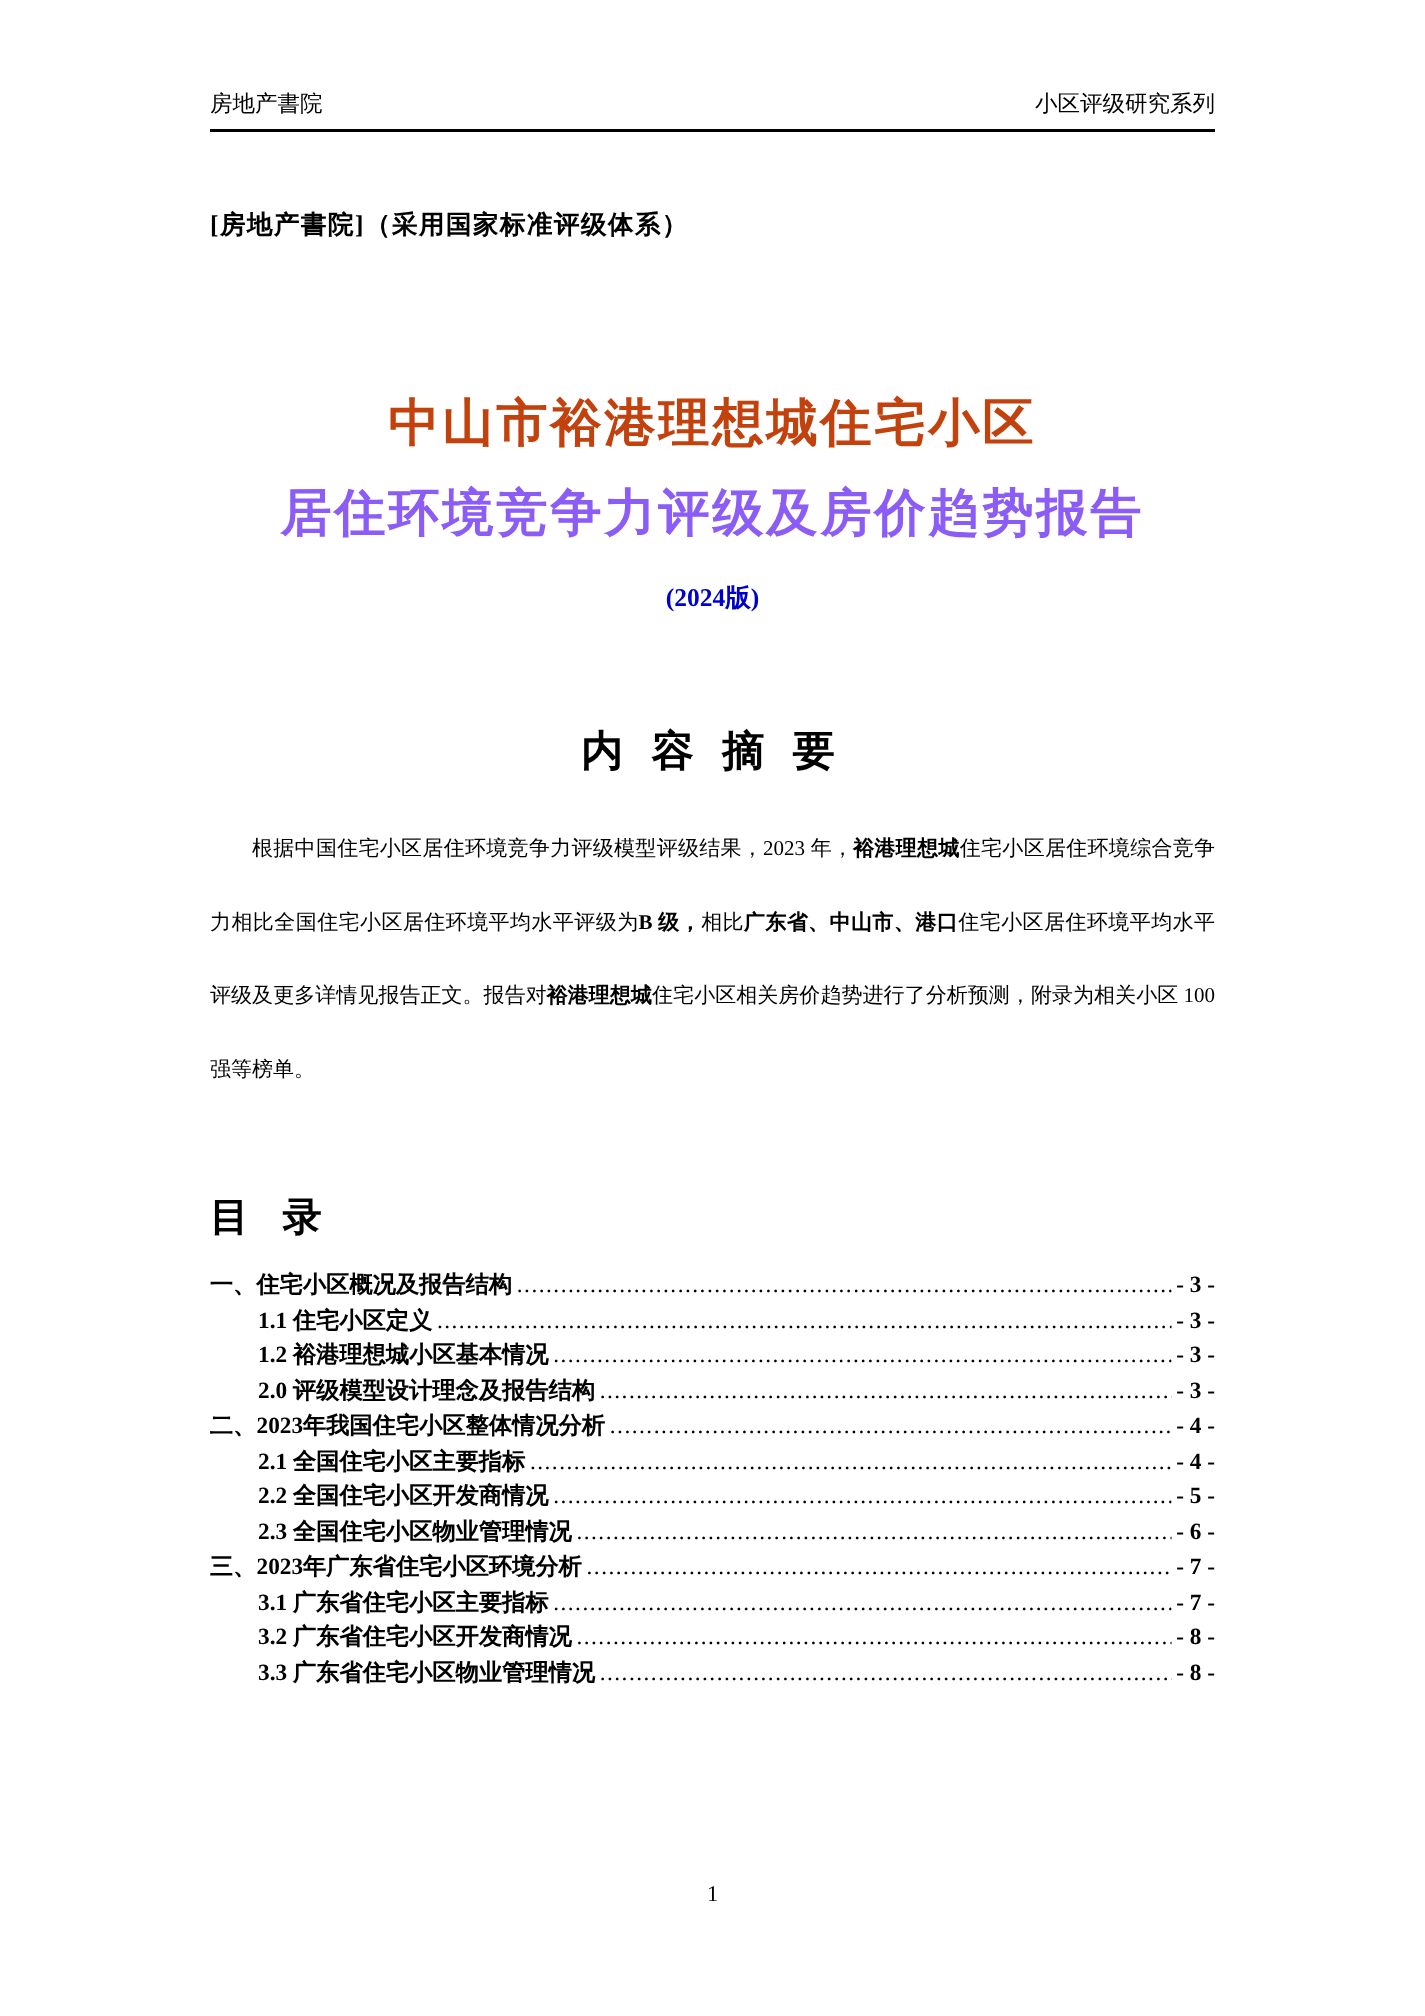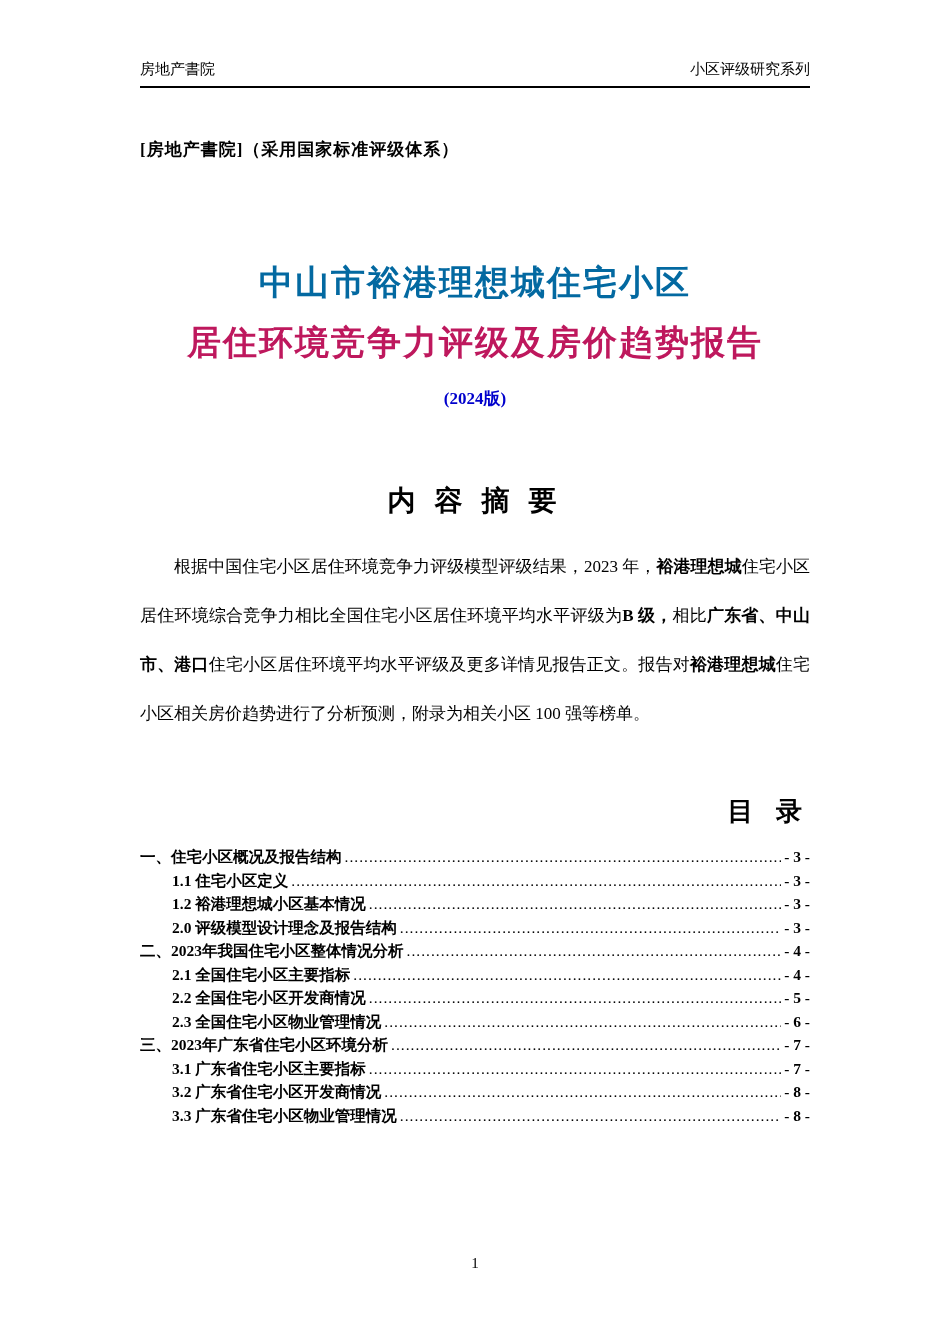--- a/index.html
+++ b/index.html
@@ -54,31 +54,31 @@
   
   .summary-heading {
     margin: 72px 0 0 0;
     text-align: center;
     font-size: 28px;
     font-weight: 700;
     letter-spacing: 6px;
   }
   .summary-paragraph {
     margin: 22px 0 0 0;
-    font-size: 17px;
+    font-size: 14px;
     line-height: 49px;
     text-align: justify;
     text-indent: 2em;
     word-break: break-all;
   }
   .summary-paragraph .bold { font-weight: 700; }
   
   .toc-heading {
     margin: 56px 0 0 0;
-    text-align: right;
+    text-align: left;
     font-size: 26px;
     font-weight: 700;
     letter-spacing: 8px;
   }
   .toc-list {
     margin-top: 16px;
     font-size: 15.5px;
     font-weight: 700;
   }
   .toc-row {
@@ -116,22 +116,22 @@
 <div class="page">
 
   <header class="doc-header">
     <span>房地产書院</span>
     <span>小区评级研究系列</span>
   </header>
 
   <div class="bracket-line">[房地产書院]（采用国家标准评级体系）</div>
 
   <div class="title-block">
-    <div class="title-line" style="color: #0369a1;">中山市裕港理想城住宅小区</div>
-    <div class="title-line" style="color: #be185d;">居住环境竞争力评级及房价趋势报告</div>
+    <div class="title-line" style="color: #c2410c;">中山市裕港理想城住宅小区</div>
+    <div class="title-line" style="color: #8b5cf6;">居住环境竞争力评级及房价趋势报告</div>
     <div class="title-edition" style="color: rgb(0, 0, 204);">(2024版)</div>
   </div>
 
   <h2 class="summary-heading">内 容 摘 要</h2>
 
   <p class="summary-paragraph"><span>根据中国住宅小区居住环境竞争力评级模型评级结果，2023 年，</span><span class="bold">裕港理想城</span><span>住宅小区居住环境综合竞争力相比全国住宅小区居住环境平均水平评级为</span><span class="bold">B 级，</span><span>相比</span><span class="bold">广东省、中山市、港口</span><span>住宅小区居住环境平均水平评级及更多详情见报告正文。报告对</span><span class="bold">裕港理想城</span><span>住宅小区相关房价趋势进行了分析预测，附录为相关小区 100 强等榜单。</span></p>
 
   <h2 class="toc-heading">目 录</h2>
 
   <div class="toc-list">

